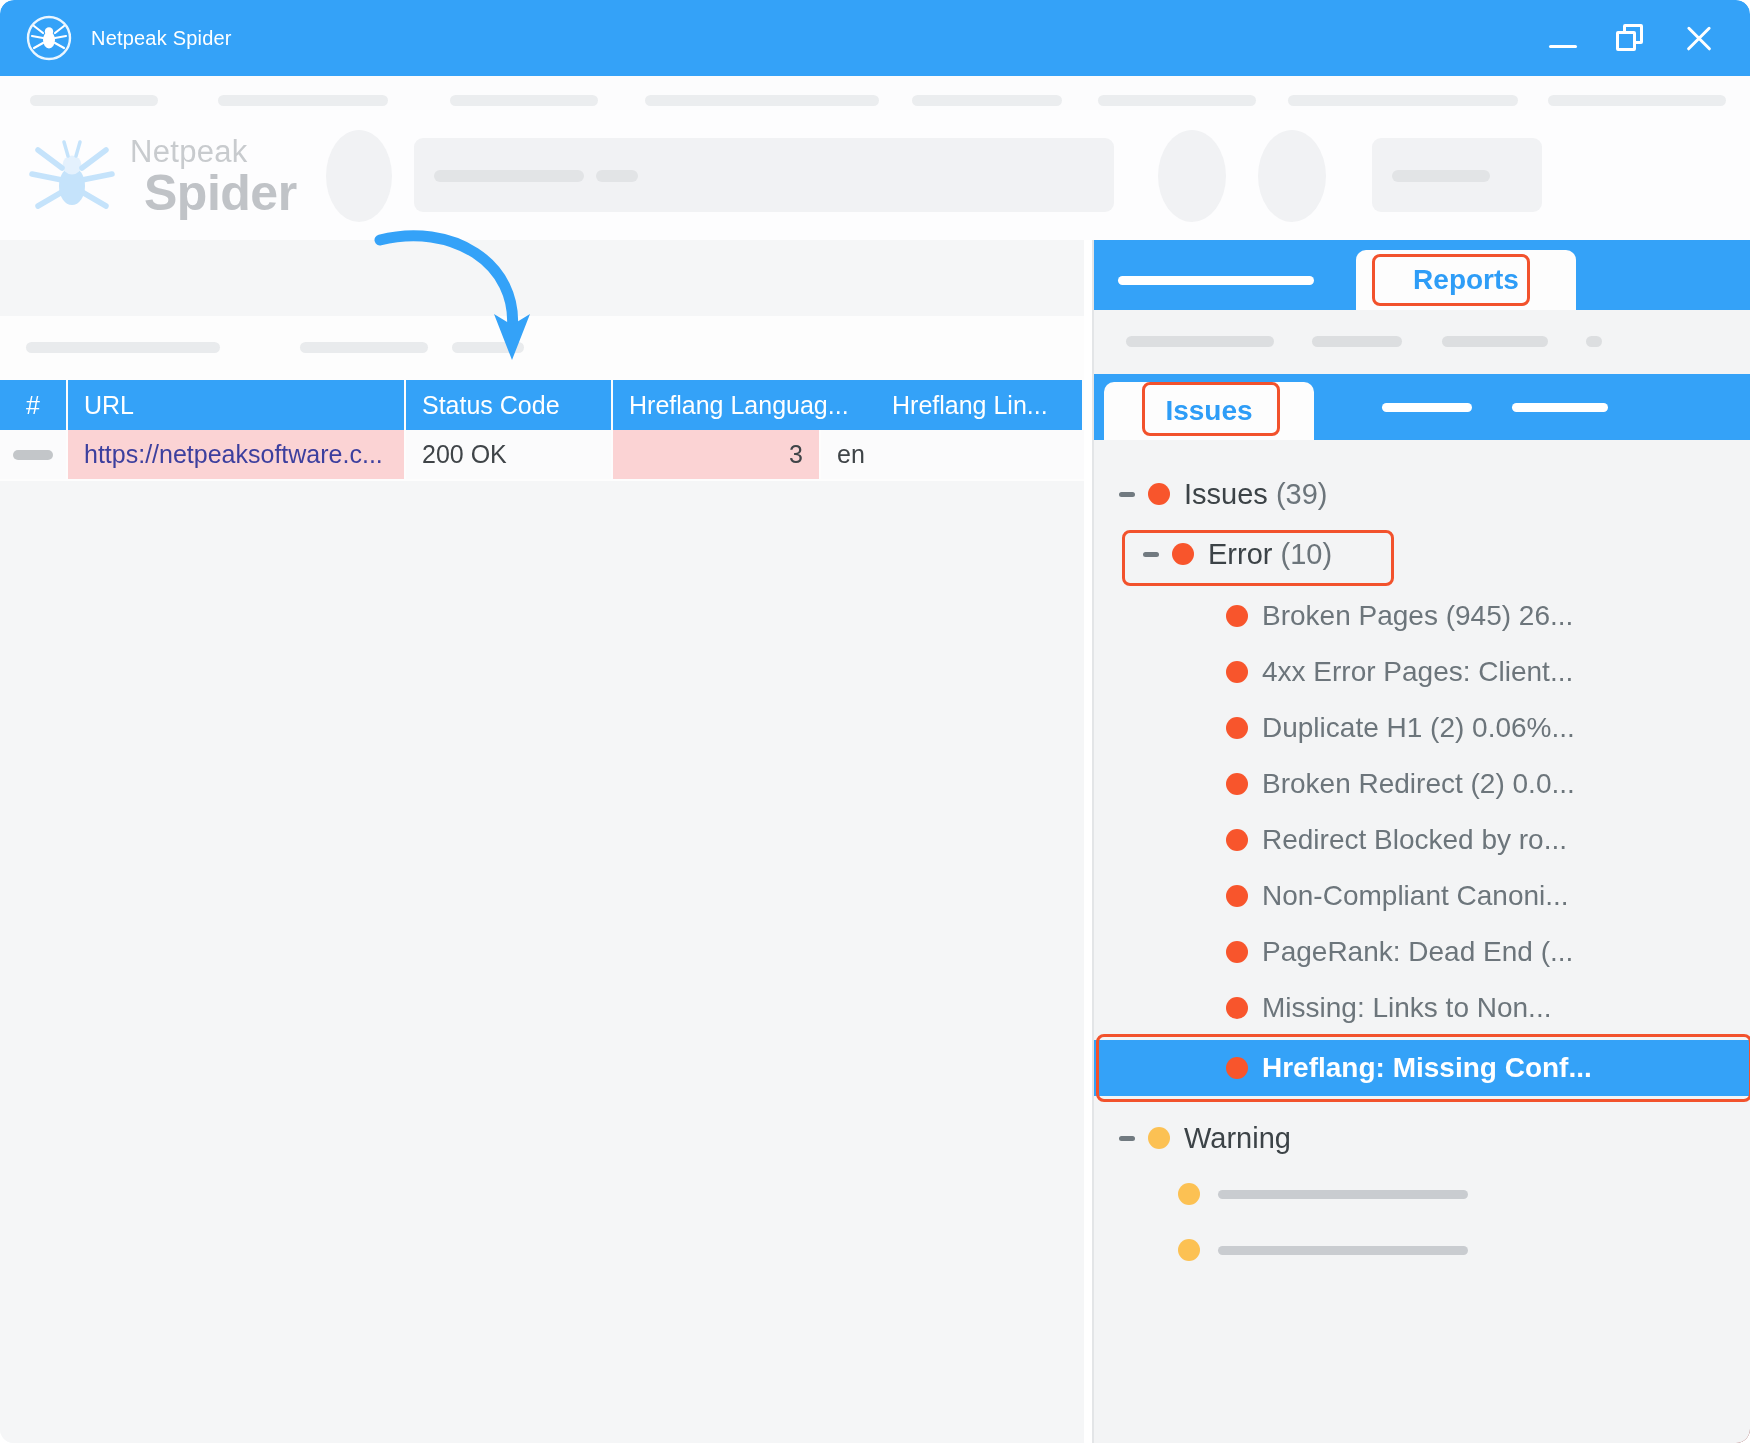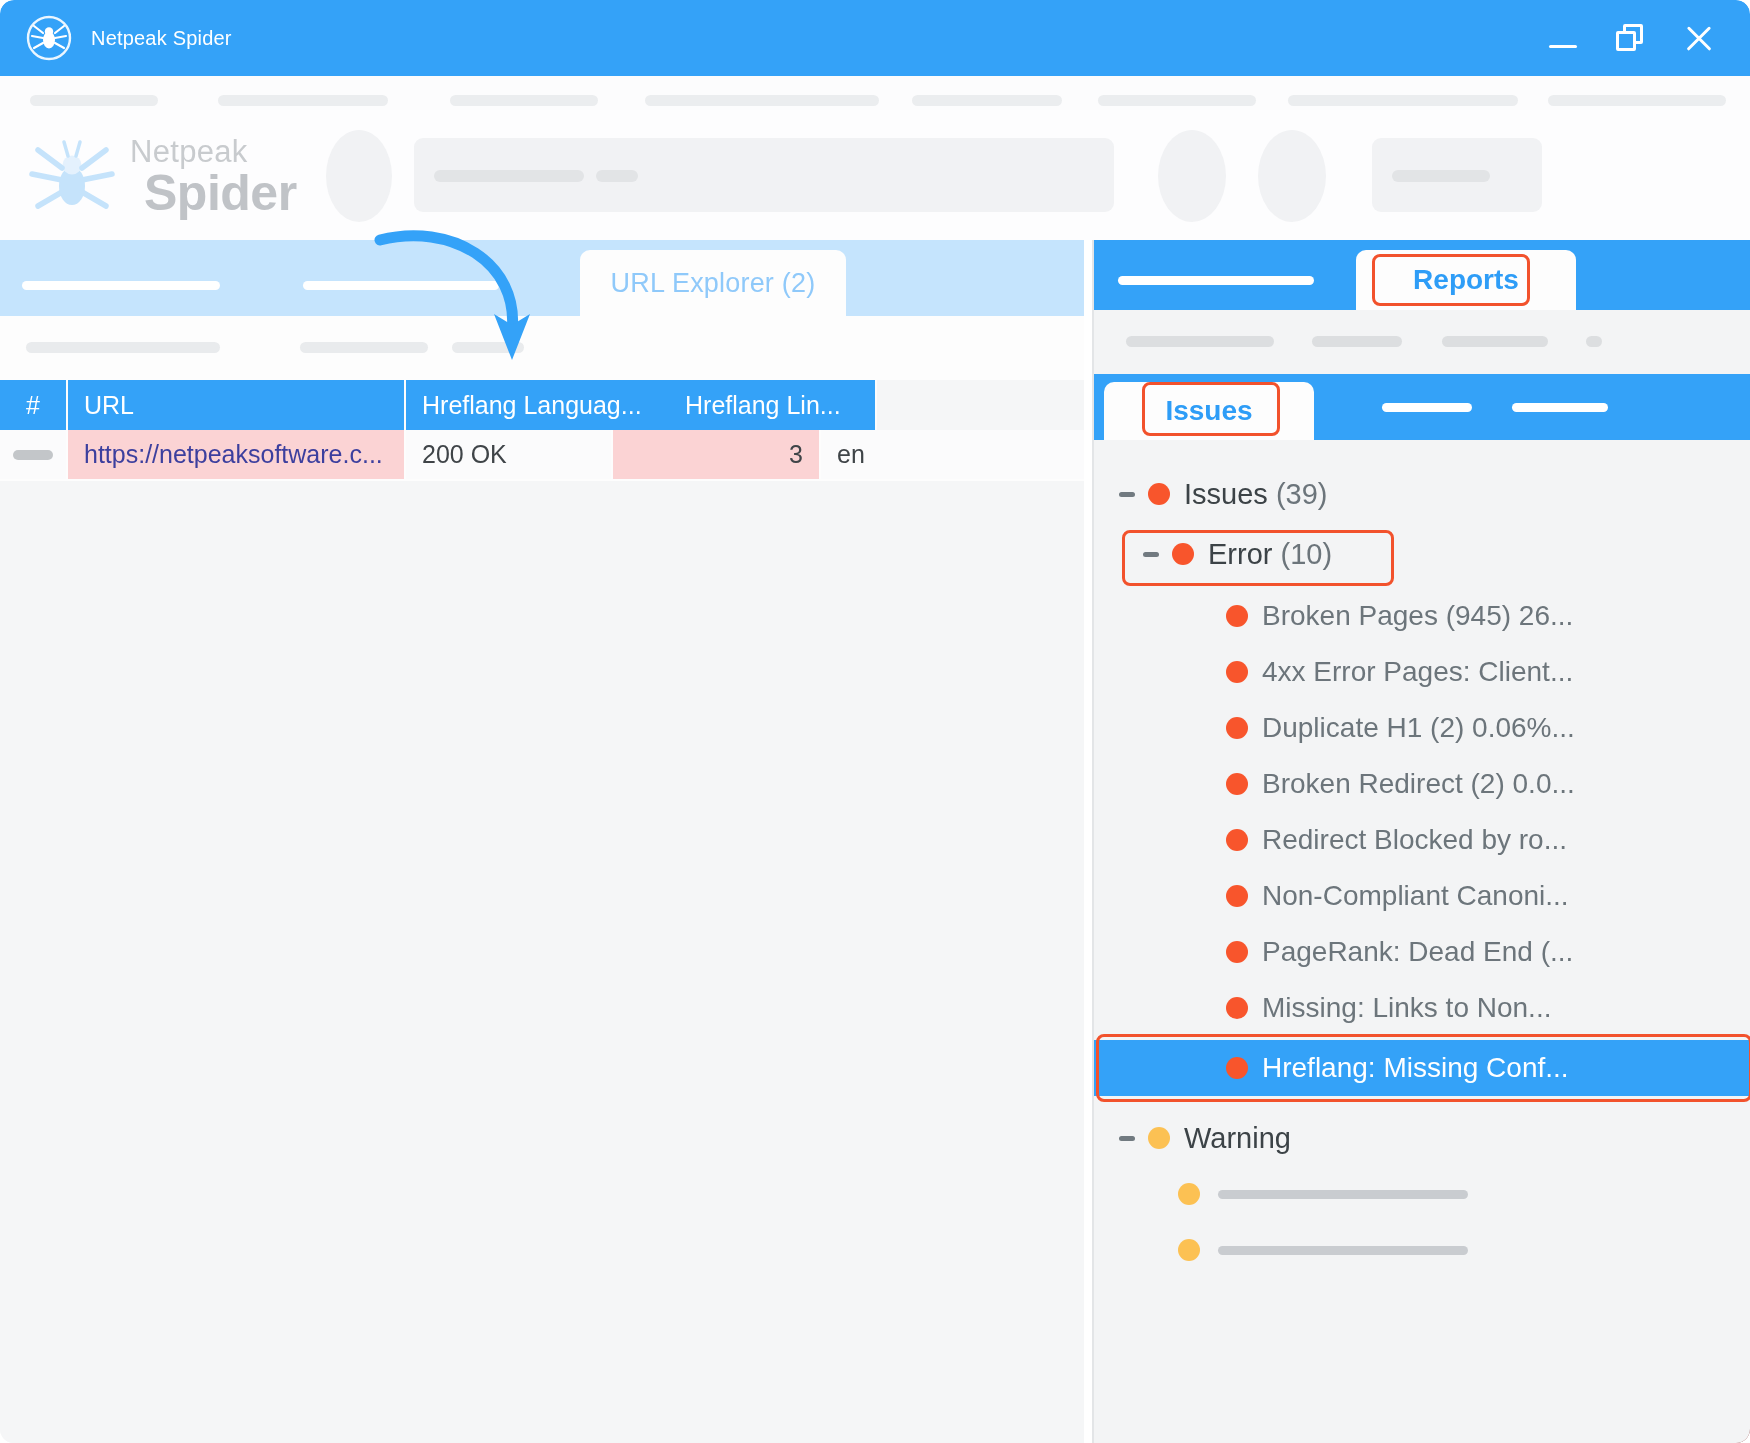--- a/index.html
+++ b/index.html
@@ -210,21 +210,21 @@
   .dot.warn { background:#fcc153; }
   .tlabel { font-size:29px; color:#3c4347; margin-left:14px; white-space:nowrap; }
   .tlabel .count { color:#6c757b; }
   .tnode.lvl1 { padding-left:22px; }
   .tnode.lvl2 { padding-left:46px; }
   .tnode.lvl3 { padding-left:132px; height:56px; }
   .tnode.lvl3 .tlabel { font-size:28px; color:#6c757b; }
   .tnode.selected {
     background:#34a2f8;
   }
-  .tnode.selected .tlabel { color:#ffffff; }
+  .tnode.selected .tlabel { color:#ffffff;font-weight:bold; }
   .warnbar { height:9px; background:#c9ccd0; border-radius:5px; margin-left:18px; }
 </style>
 </head>
 <body>
 
 <div class="app">
 
   <div class="titlebar">
     <div class="title-logo">
       <svg viewBox="0 0 46 46">
@@ -275,38 +275,32 @@
     <div class="ph" style="left:434px; top:60px; width:150px; height:12px; background:#e2e4e6;"></div>
     <div class="ph" style="left:596px; top:60px; width:42px; height:12px; background:#e2e4e6;"></div>
     <div class="tb-circle" style="left:1158px; top:20px; width:68px; height:92px;"></div>
     <div class="tb-circle" style="left:1258px; top:20px; width:68px; height:92px;"></div>
     <div class="tb-rect" style="left:1372px; top:28px; width:170px; height:74px;"></div>
     <div class="ph" style="left:1392px; top:60px; width:98px; height:12px; background:#e2e4e6;"></div>
   </div>
 
   <div class="left-pane">
 
-    <div class="tabstrip">
-      <div class="wph" style="left:22px;  top:41px; width:198px;"></div>
-      <div class="wph" style="left:303px; top:41px; width:196px;"></div>
-      <div class="tab-active">
-        <div class="tab-active-label">URL Explorer (2)</div>
-      </div>
-    </div>
 
     <div class="subbar">
       <div class="gph" style="left:26px;  top:26px; width:194px;"></div>
       <div class="gph" style="left:300px; top:26px; width:128px;"></div>
       <div class="gph" style="left:452px; top:26px; width:72px;"></div>
     </div>
 
     <div class="table">
       <div class="thead">
         <div class="th c-num">#</div>
         <div class="th c-url">URL</div>
+        <div class="th c-sc">Status Code</div>
         <div class="th c-hlang">Hreflang Languag...</div>
         <div class="th c-hl">Hreflang Lin...</div>
       </div>
 
       <div class="trow">
         <div class="td c-num bg-white">
           <span class="rowhandle"></span>
         </div>
         <div class="td c-url bg-pinkA">
           <span class="url-link">https://netpeaksoftware.c...</span>

